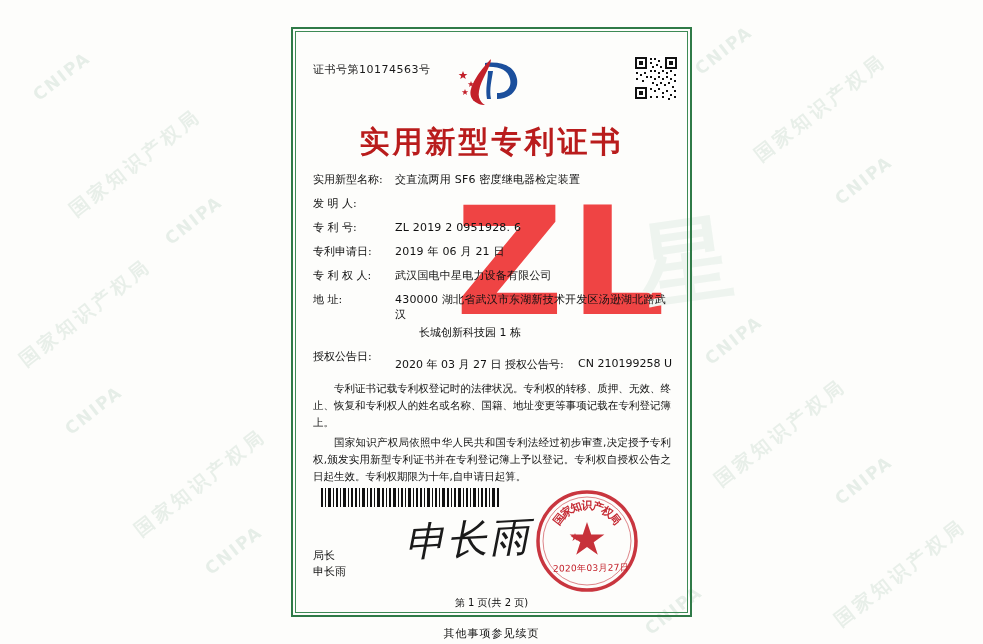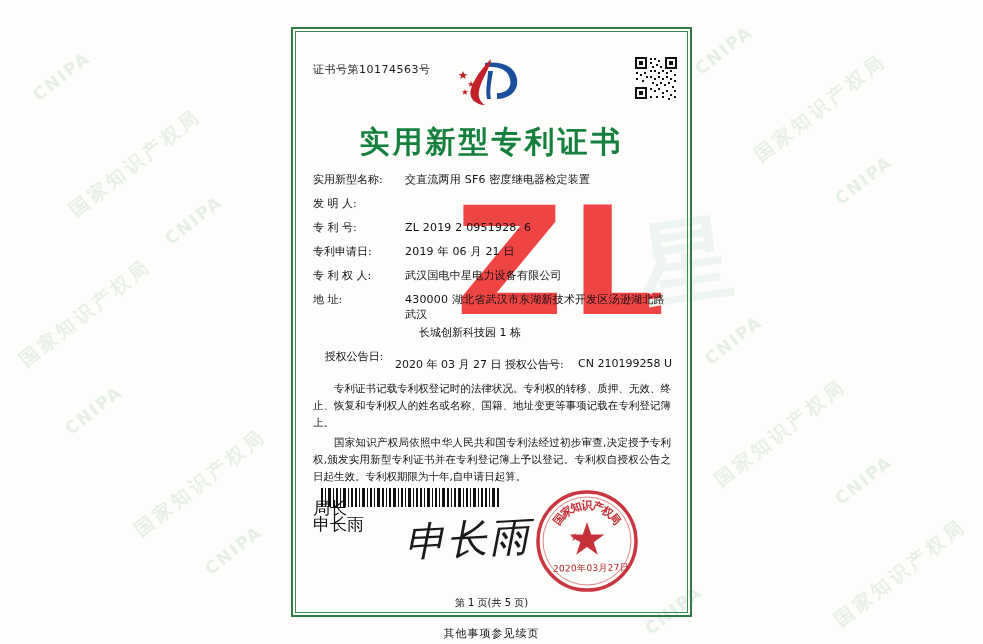--- a/index.html
+++ b/index.html
@@ -114,61 +114,59 @@
 
   
   .cert-title {
     position: absolute;
     left: 291px;
     top: 122px;
     width: 401px;
     text-align: center;
     font-size: 30px;
     font-weight: bold;
-    color: #15803d;
+    color: #b91c1c;
     letter-spacing: 3px;
     font-family: "DejaVu Sans", sans-serif;
   }
 
   
   .fields {
     position: absolute;
     left: 313px;
     top: 172px;
     width: 360px;
   }
   .field-row {
     display: flex;
     align-items: flex-start;
     margin-bottom: 9px;
     font-size: 11px;
     color: #111;
     line-height: 15px;
-    gap: 10px;
   }
   .f-label {
     width: 82px;
     flex: 0 0 82px;
     letter-spacing: 0px;
     white-space: nowrap;
   }
   .f-value {
     flex: 1;
     letter-spacing: 0.2px;
   }
   .f-value2 {
     margin-left: 106px;
     font-size: 11px;
     line-height: 15px;
     color: #111;
   }
   .inline-two {
     display: flex;
     width: 100%;
-    text-align: center;
   }
   .inline-two .seg1 { width: 152px; flex: 0 0 152px; }
 
   
   .body-text {
     position: absolute;
     left: 313px;
     top: 380px;
     width: 358px;
     font-size: 10.5px;
@@ -187,22 +185,22 @@
     left: 321px;
     top: 488px;
     width: 178px;
     height: 19px;
   }
 
   
   .sig-label {
     position: absolute;
     left: 313px;
-    top: 500px;
-    font-size: 17px;
+    top: 548px;
+    font-size: 11px;
     line-height: 16px;
     color: #111;
   }
   .signature {
     position: absolute;
     left: 405px;
     top: 512px;
     font-size: 40px;
     color: #1a1a1a;
     font-family: "DejaVu Serif", serif;
@@ -482,16 +480,16 @@
       <text x="52" y="20" text-anchor="middle" transform="rotate(-35 52 52)">家</text>
       <text x="52" y="20" text-anchor="middle" transform="rotate(-18 52 52)">知</text>
       <text x="52" y="20" text-anchor="middle" transform="rotate(0 52 52)">识</text>
       <text x="52" y="20" text-anchor="middle" transform="rotate(18 52 52)">产</text>
       <text x="52" y="20" text-anchor="middle" transform="rotate(35 52 52)">权</text>
       <text x="52" y="20" text-anchor="middle" transform="rotate(52 52 52)">局</text>
     </g>
   </svg>
   <div class="seal-date">2020年03月27日</div>
 
-  <div class="page-num">第 1 页(共 5 页)</div>
+  <div class="page-num">第 1 页(共 2 页)</div>
   <div class="footer-note">其他事项参见续页</div>
 
 </div>
 
 </body></html>

